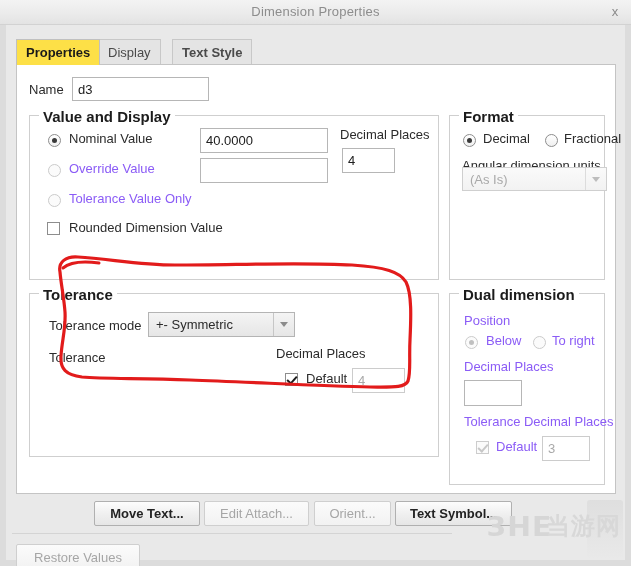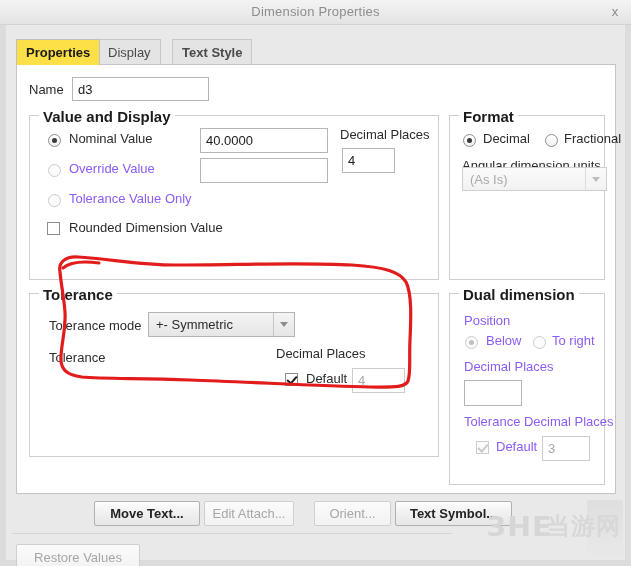--- a/index.html
+++ b/index.html
@@ -397,21 +397,21 @@
         <div class="lbl dis" style="left:14px; top:120px;">Tolerance Decimal Places</div>
 
         <div class="check on dis" style="left:26px; top:147px;"></div>
         <div class="lbl dis" style="left:46px; top:145px;">Default</div>
         <input class="txt dis" style="left: 92px; top: 142px; width: 48px; height: 25px;" readonly="" value="3">
       </div>
 
     </div>
 
     <div class="btn" style="left:88px;  top:476px; width:106px; height:25px;">Move Text...</div>
-    <div class="btn dis" style="left:198px; top:476px; width:90px; height:25px;">Edit Attach...</div>
+    <div class="btn dis" style="left:198px; top:476px; width:105px; height:25px;">Edit Attach...</div>
     <div class="btn dis" style="left:308px; top:476px; width:77px;  height:25px;">Orient...</div>
     <div class="btn" style="left:389px; top:476px; width:117px; height:25px;">Text Symbol...</div>
 
     <div class="footsep"></div>
 
     <div class="btn dis" style="left:10px; top:519px; width:124px; height:26px;">Restore Values</div>
 
   </div>
 
   <svg class="annot" viewBox="0 0 631 566">

